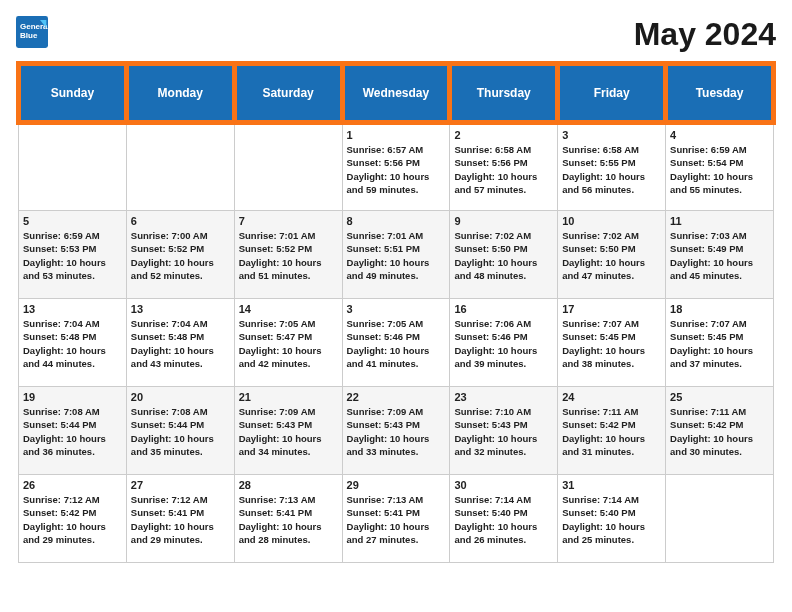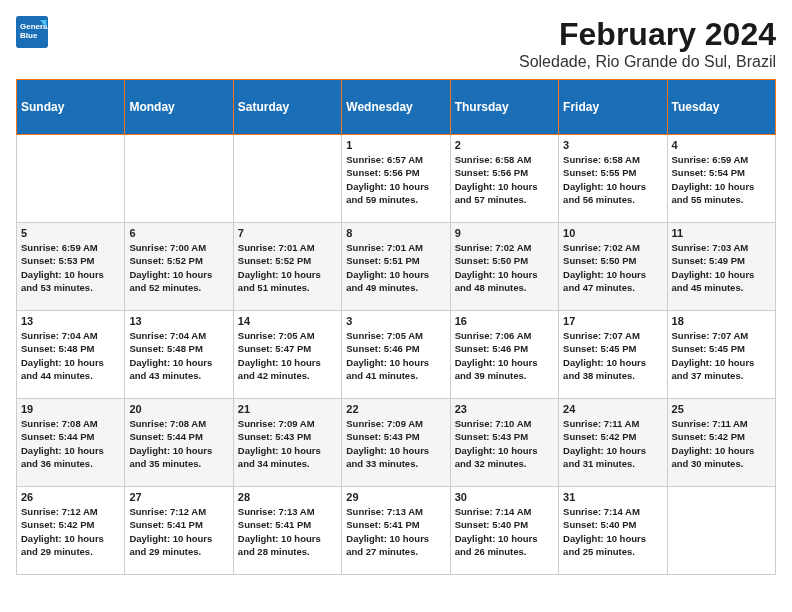--- a/index.html
+++ b/index.html
@@ -40,22 +40,22 @@
     .calendar {
       width: 100%;
       border-collapse: collapse;
       border: 1px solid #ccc;
     }
     .calendar th {
       background-color: #1a6eb5;
       color: #fff;
       font-size: 12px;
       padding: 20px 4px;
-      text-align: left;
-      border: 1px solid #f97316;
+      text-align: center;
+      border: 5px solid #f97316;
     }
     .calendar td {
       vertical-align: top;
       width: calc(100% / 7);
       border: 1px solid #ccc;
       padding: 4px;
       font-size: 10px;
       color: #222;
       background: #fff;
       height: 88px;
@@ -84,22 +84,21 @@
 <div class="header-area">
   <div class="logo">
     <svg class="logo-icon" viewBox="0 0 40 40">
       <rect x="0" y="0" width="40" height="40" fill="#1a6eb5" rx="3"></rect>
       <text x="5" y="16" font-size="10" fill="white" font-weight="bold" font-family="Arial">General</text>
       <text x="5" y="28" font-size="10" fill="white" font-weight="bold" font-family="Arial">Blue</text>
       <polygon points="30,5 38,5 38,15" fill="#4fc3f7"></polygon>
     </svg>
   </div>
   <div class="title-block">
-    <div class="month-title">February 2024</div>
-    <div class="location-title">Soledade, Rio Grande do Sul, Brazil</div>
+    <div class="month-title">May 2024</div>
   </div>
 </div>
 
 <table class="calendar">
   <thead>
     <tr>
     <th>Sunday</th>
         <th>Monday</th>
         <th>Saturday</th>
         <th>Wednesday</th>

